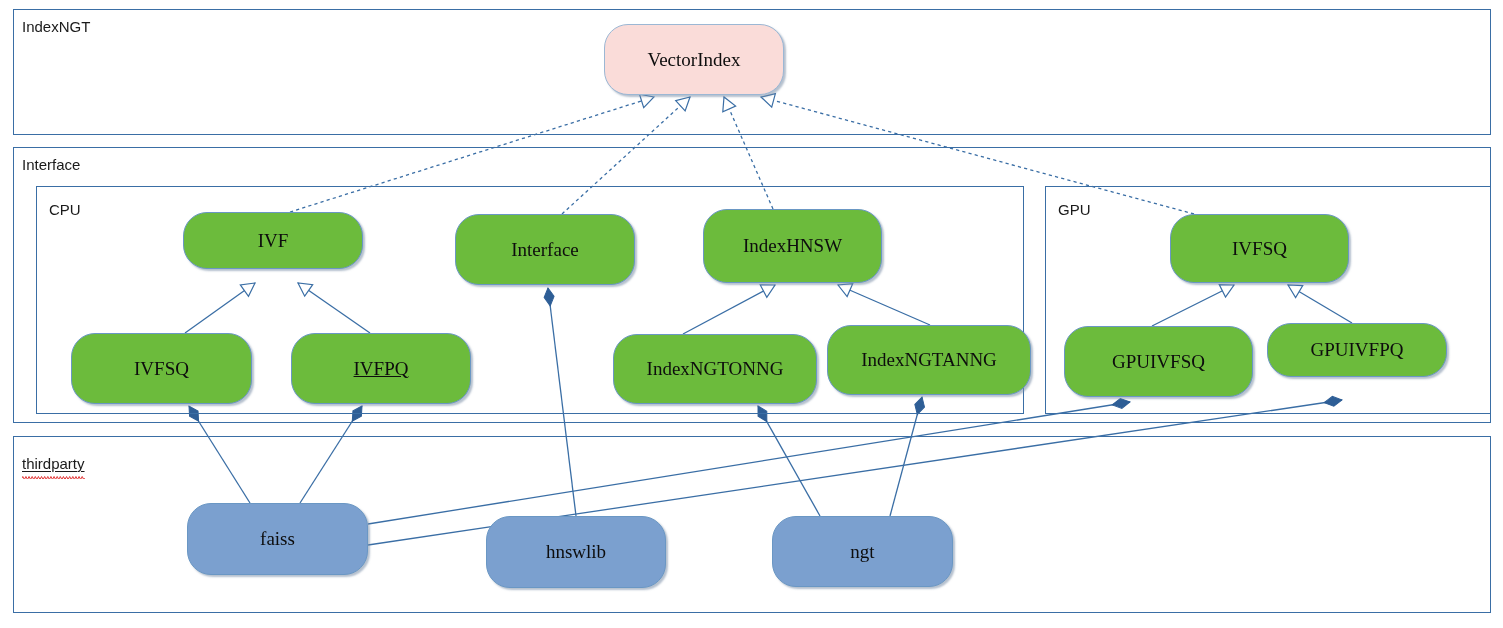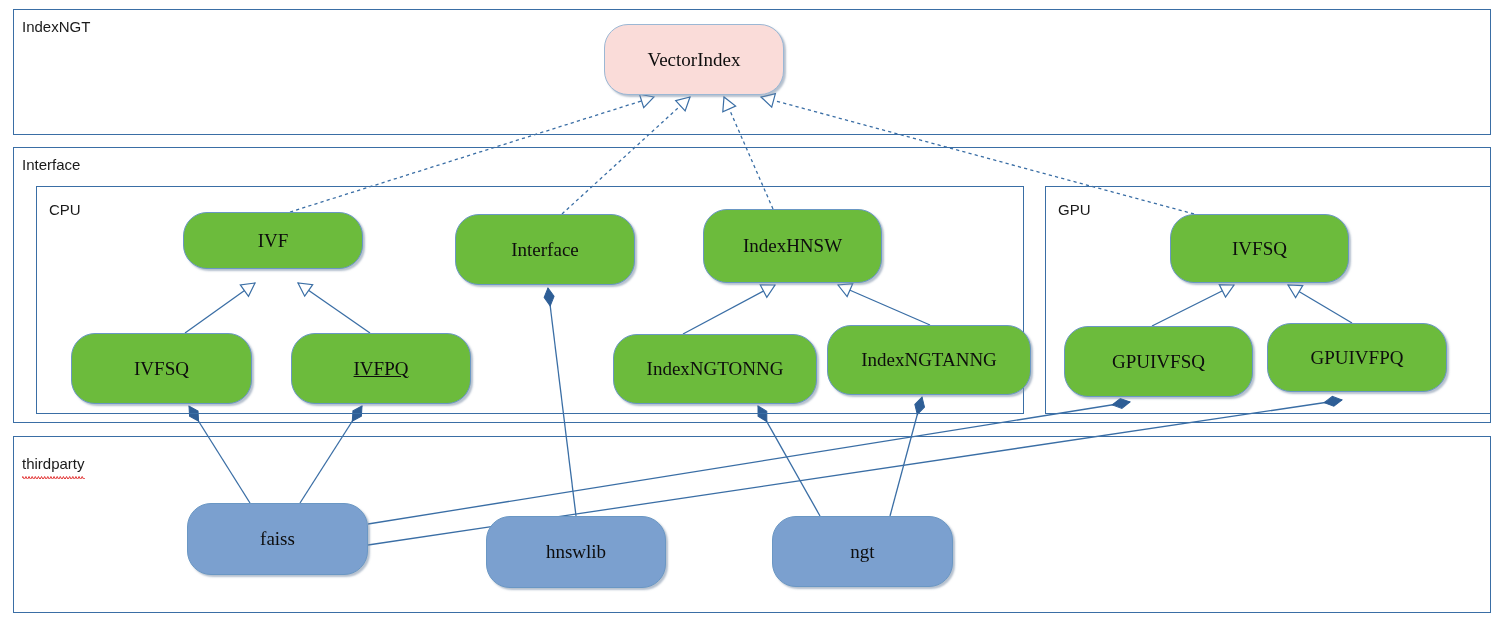--- a/index.html
+++ b/index.html
@@ -3,21 +3,21 @@
 <meta charset="utf-8">
 <style>
   html,body{margin:0;padding:0;background:#ffffff;}
   body{width:1503px;height:628px;position:relative;overflow:hidden;
        font-family:"Liberation Sans",sans-serif;}
   #stage{position:absolute;left:0;top:0;width:1503px;height:628px;}
 
   .frame{position:absolute;border:1px solid #3a6ea5;background:transparent;box-sizing:border-box;}
   .frame-label{position:absolute;font-family:"Liberation Sans",sans-serif;
       font-size:15px;color:#1a1a1a;white-space:nowrap;line-height:1;}
-  .frame-label.misspelled{text-decoration-color:#1a1a1a;
+  .frame-label.misspelled{text-decoration:underline;text-decoration-color:#1a1a1a;
       text-decoration-thickness:1px;text-underline-offset:2px;}
   .squiggle{position:absolute;left:0;height:5px;width:100%;pointer-events:none;}
 
   .node{position:absolute;box-sizing:border-box;border-radius:24px;
         border:1px solid #6a97c4;display:flex;align-items:center;justify-content:center;
         font-family:"Liberation Serif",serif;font-size:19px;color:#0d0d0d;
         box-shadow:2px 2px 2px rgba(120,140,165,0.55);}
   .node.pink{background:#fadcd9;border-color:#9bb7d4;}
   .node.green{background:#6cbb3c;border-color:#6a97c4;}
   .node.blue{background:#7ba0cf;border-color:#6a97c4;}
@@ -141,21 +141,21 @@
       </div>
       <div class="node green" style="left: 613px; top: 334px; width: 204px; height: 70px;">
         <span>IndexNGTONNG</span>
       </div>
       <div class="node green" style="left: 827px; top: 325px; width: 204px; height: 70px;">
         <span>IndexNGTANNG</span>
       </div>
       <div class="node green" style="left: 1064px; top: 326px; width: 189px; height: 71px;">
         <span>GPUIVFSQ</span>
       </div>
-      <div class="node green" style="left: 1267px; top: 323px; width: 180px; height: 69px;">
+      <div class="node green" style="left: 1267px; top: 323px; width: 180px; height: 54px;">
         <span>GPUIVFPQ</span>
       </div>
       <div class="node blue" style="left: 187px; top: 503px; width: 181px; height: 72px;">
         <span>faiss</span>
       </div>
       <div class="node blue" style="left: 486px; top: 516px; width: 180px; height: 72px;">
         <span>hnswlib</span>
       </div>
       <div class="node blue" style="left: 772px; top: 516px; width: 181px; height: 71px;">
         <span>ngt</span>

